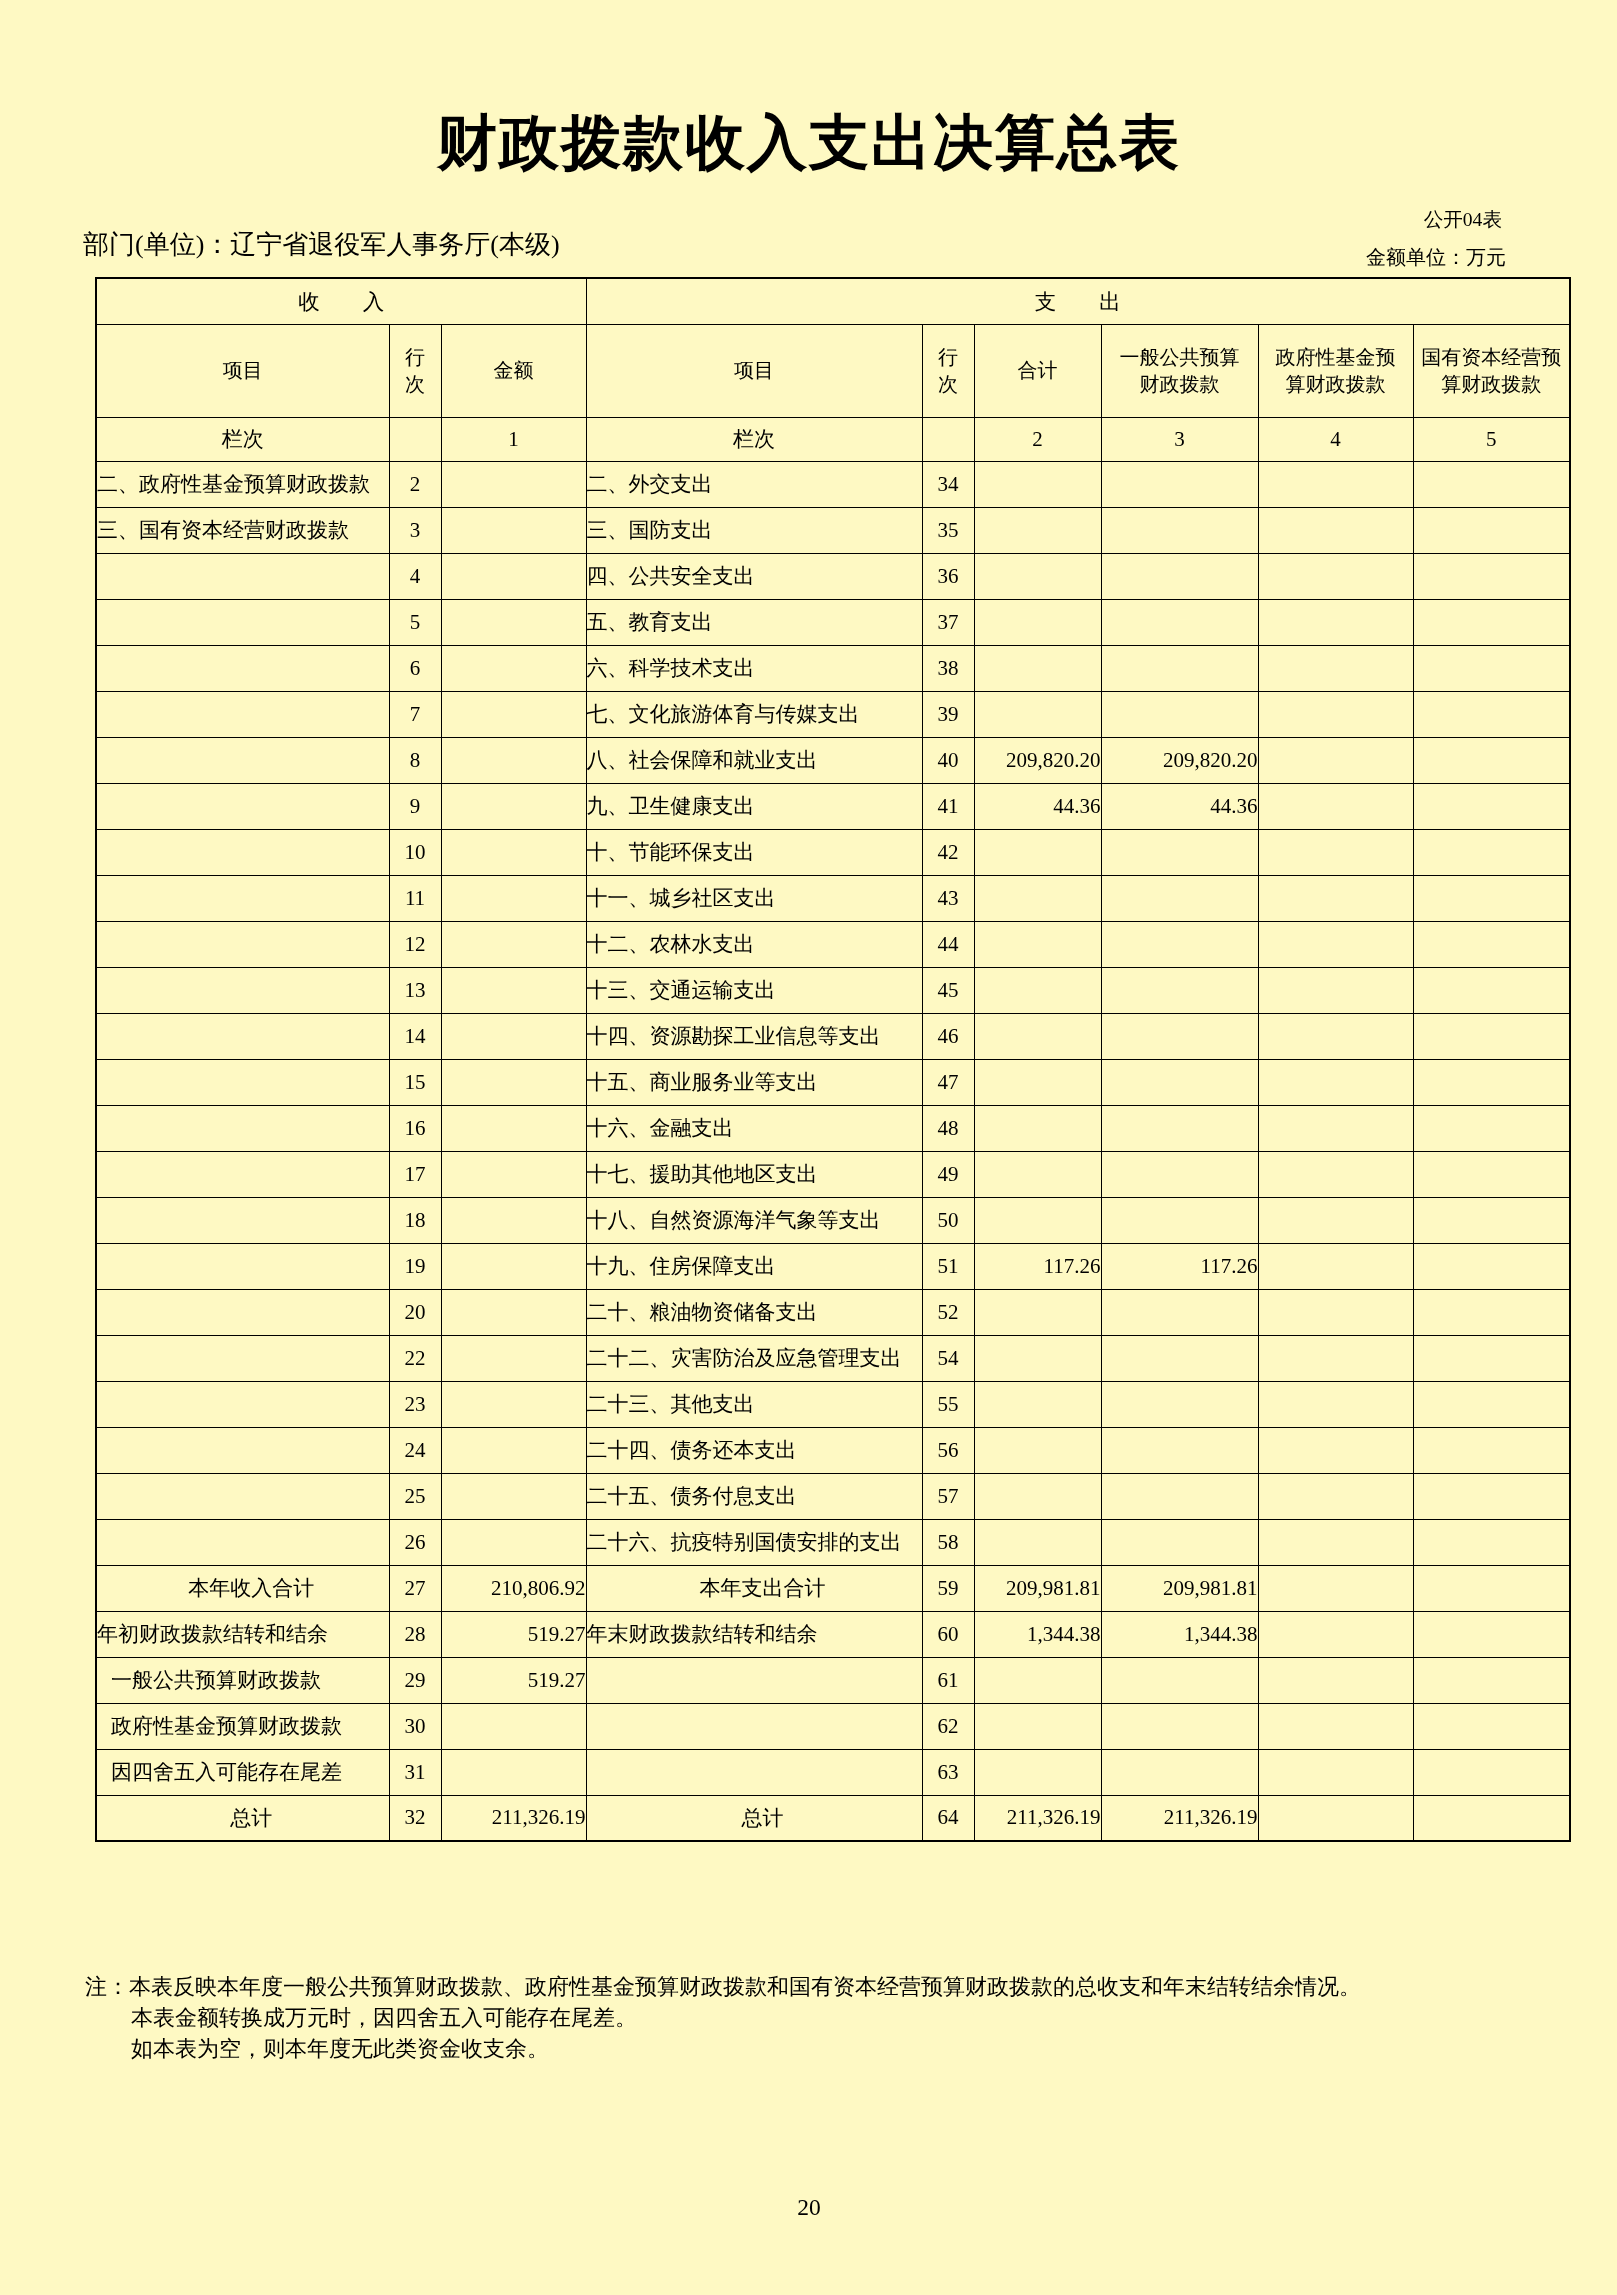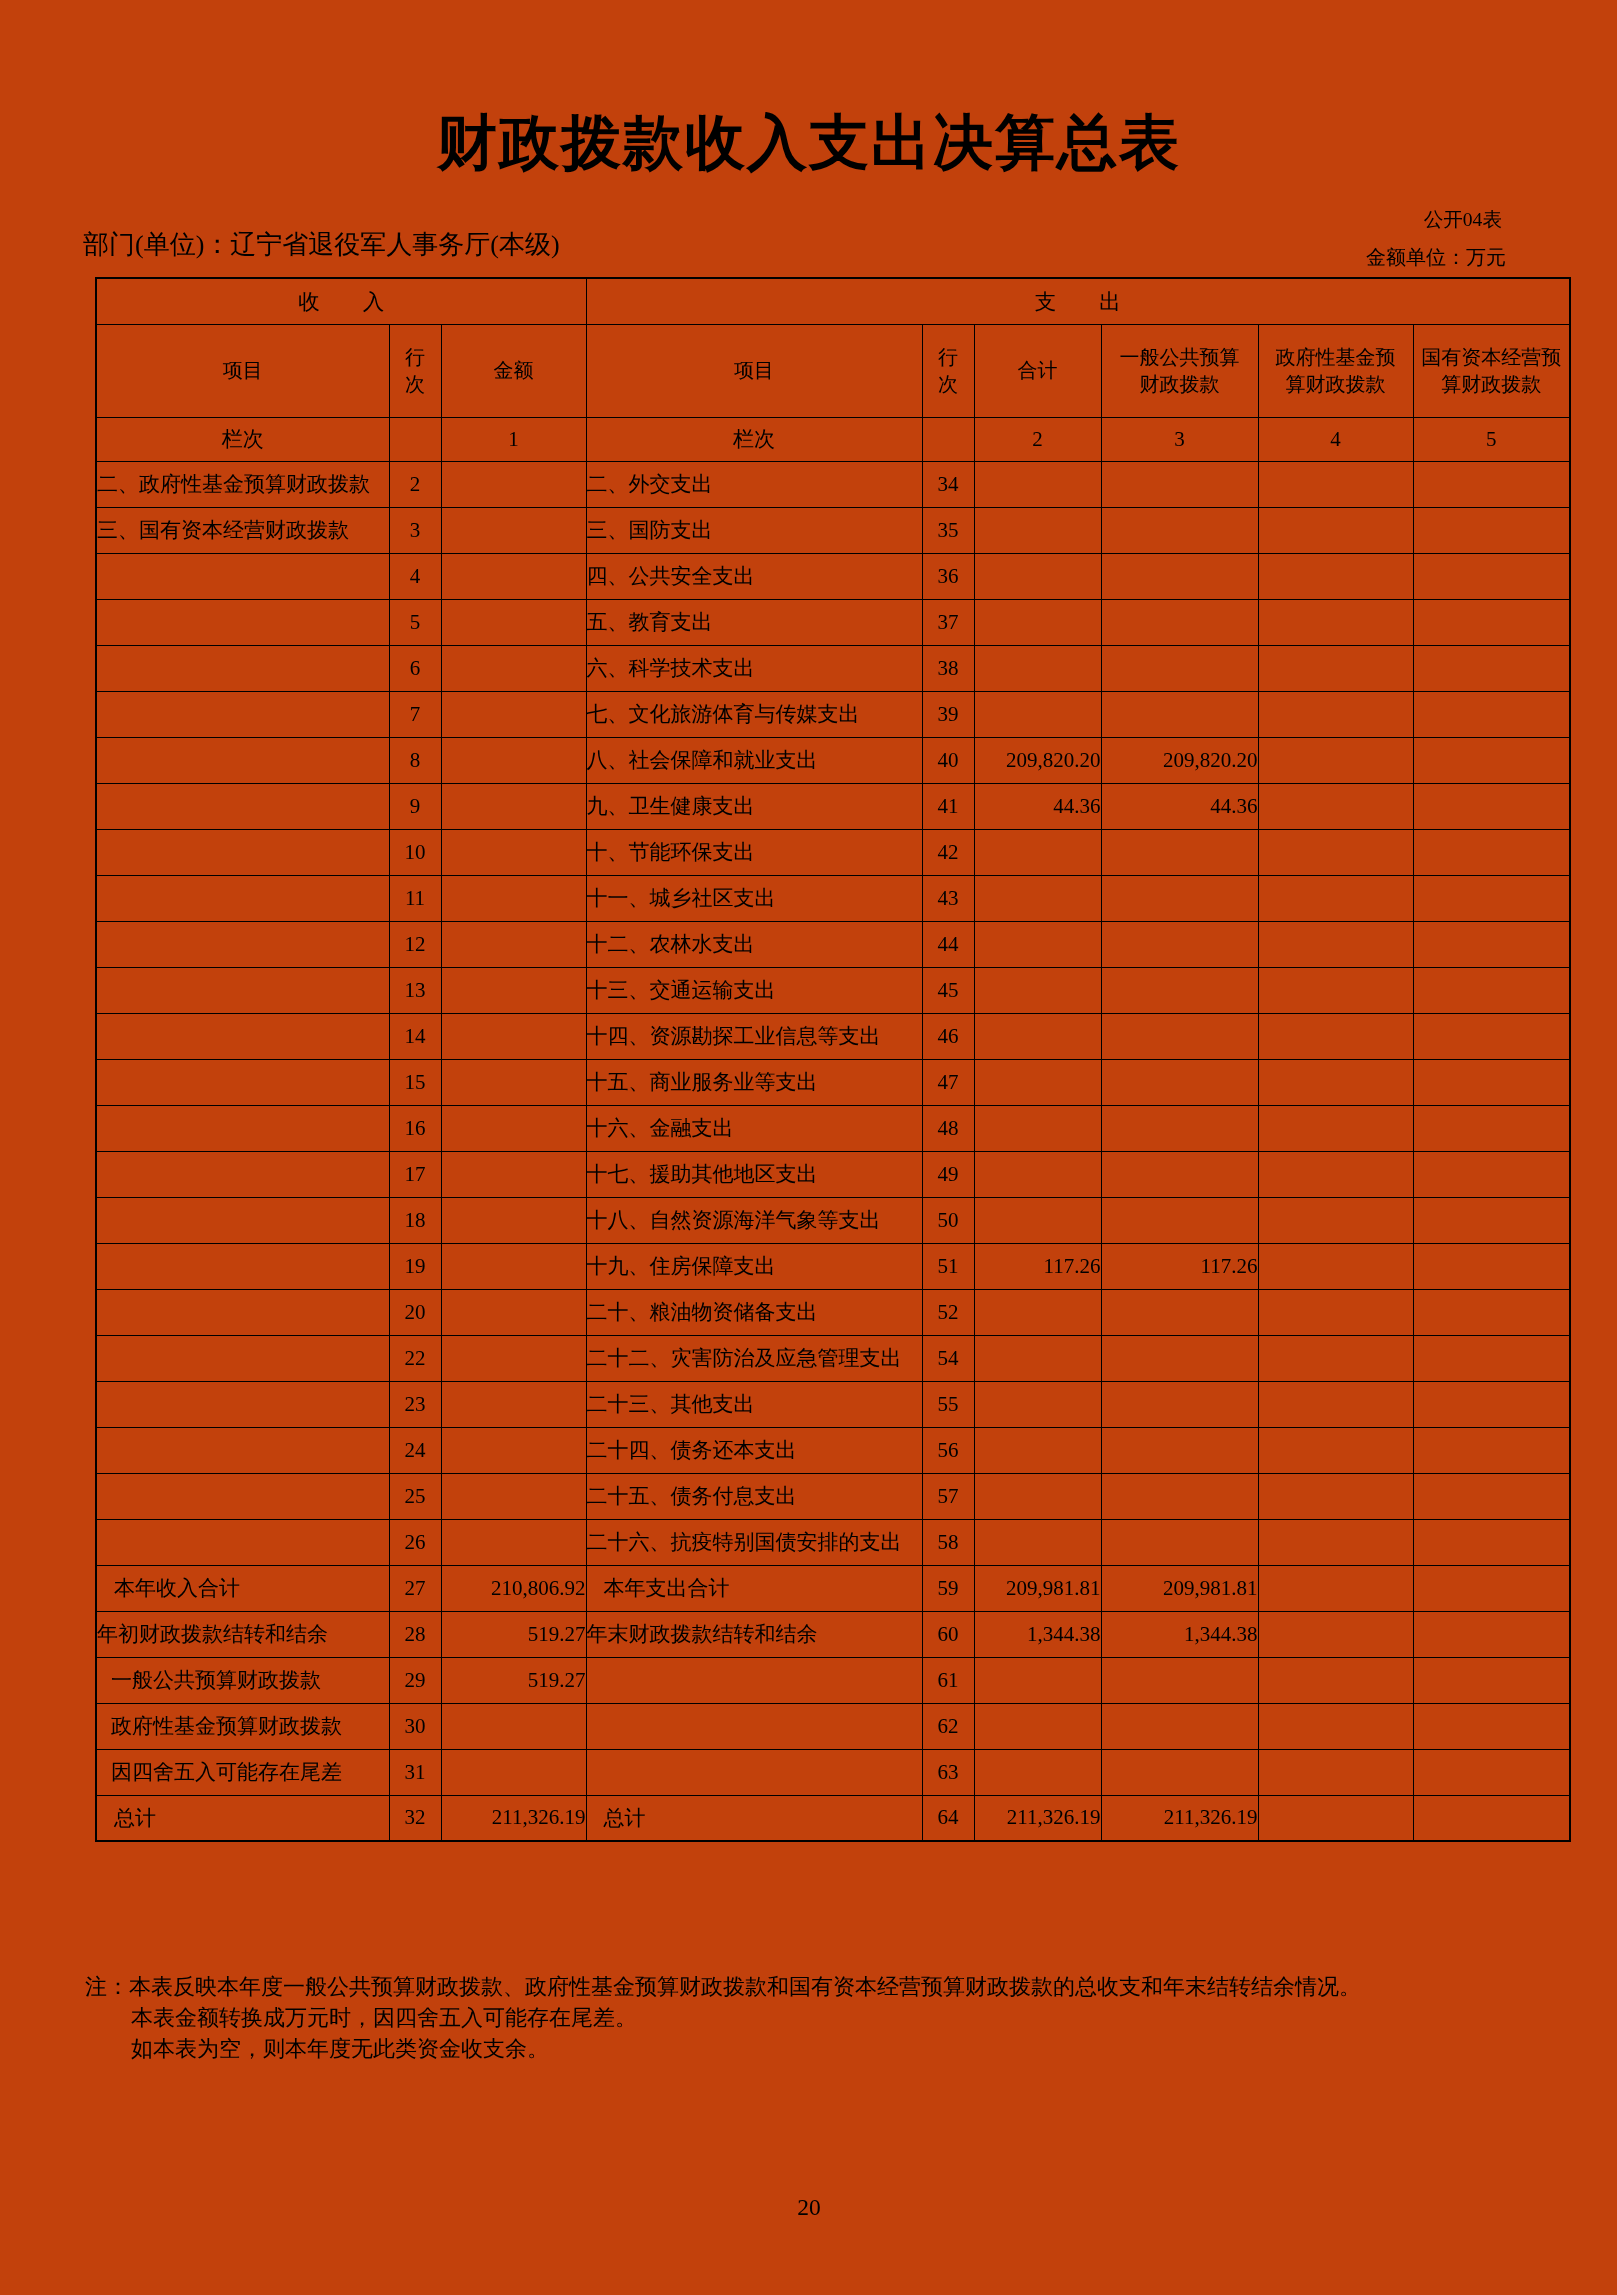--- a/index.html
+++ b/index.html
@@ -1,19 +1,19 @@
 <!DOCTYPE html>
 <html style="font-size:10.4px"><head>
 <meta charset="utf-8">
 <style>
   html,body{margin:0;padding:0;background:#888;}
   .page{
     position:relative;
     width:1618px;height:2295px;
-    background:#c2410c;
+    background:#fef9c3;
     font-family:"Liberation Serif","DejaVu Serif",serif;
     color:#000;
   }
   .doc-title{
     position:absolute;top:103px;left:0;width:100%;
     text-align:center;
     font-size:60px;font-weight:bold;letter-spacing:2px;
     margin:0;
   }
   .form-code{
@@ -43,21 +43,21 @@
     vertical-align:middle;
   }
   tr.sec-row{height:46px;}
   tr.head-row{height:93px;padding-left:28px;}
   tr.index-row{height:44px;}
   tbody tr{height:46px;}
   th.sec{text-align:center;font-size:21.5px;}
   th.colhead{text-align:center;font-size:20px;white-space:pre-line;line-height:1.35;}
   .index-row td{text-align:center;}
   td.item{text-align:left;padding-left:6.5px;}
-  td.item.center{text-align:left;padding-left:17px;}
+  td.item.center{text-align:center;padding-left:17px;}
   td.item.indent{padding-left:14px;}
   td.line{text-align:center;}
   td.num{text-align:right;padding-right:5.2px;}
   .notes{
     position:absolute;left:85px;top:1930px;width:1474px;
     font-size:22px;line-height:31px;margin-top:41px;
   }
   .note-cont{padding-left:46px;}
   .page-number{
     position:absolute;top:2194px;left:0;width:100%;

